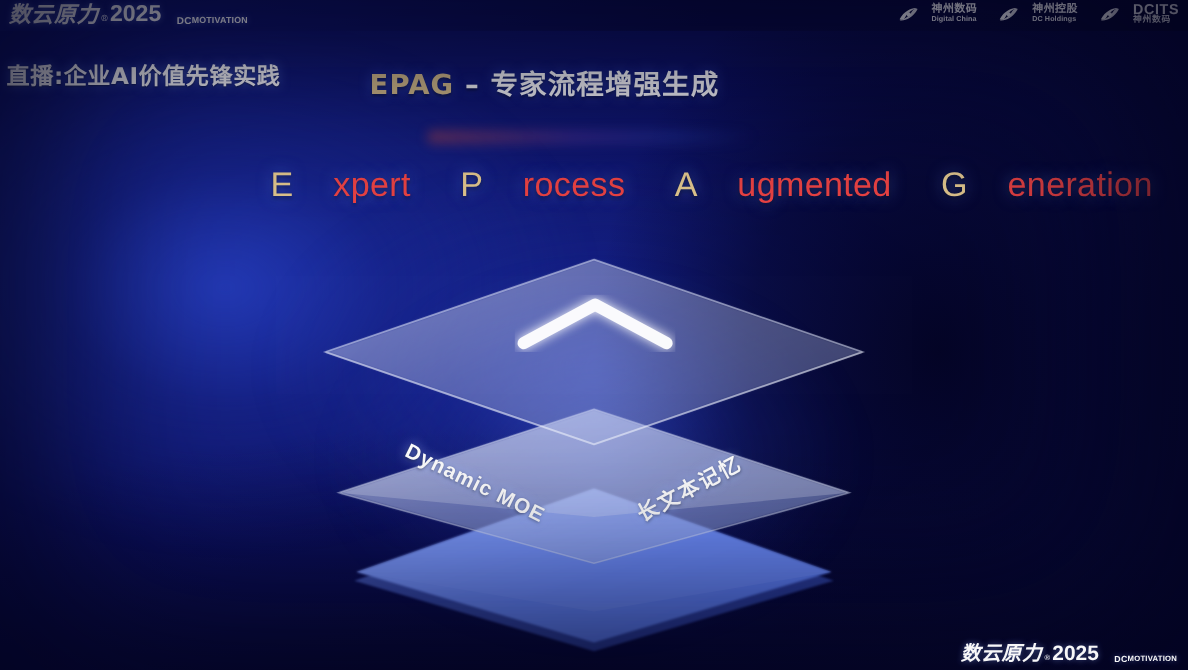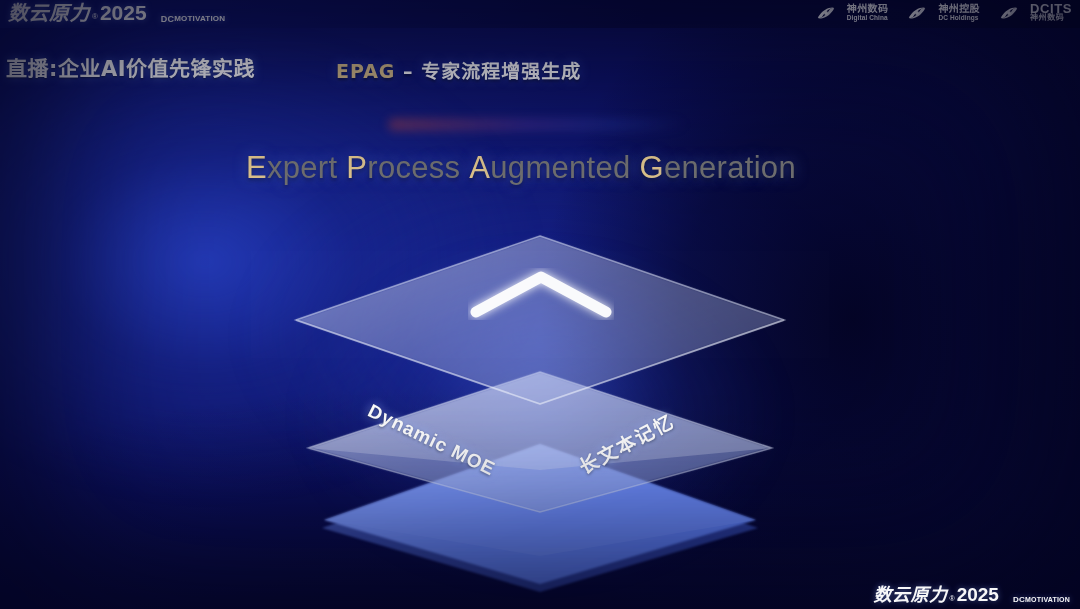--- a/index.html
+++ b/index.html
@@ -95,21 +95,21 @@
     font-family:"DejaVu Sans","Liberation Sans",sans-serif;
     font-size:21px;font-weight:700;color:#ffffff;
     letter-spacing:.5px;
     text-shadow:0 0 10px rgba(120,160,255,.55),0 1px 2px rgba(0,0,0,.6);
     white-space:nowrap;
   }
   
   .main-title{
     position:absolute;left:336px;top:56px;
     font-family:"DejaVu Sans","Liberation Sans",sans-serif;
-    font-size:19px;font-weight:700;letter-spacing:1px;
+    font-size:25px;font-weight:700;letter-spacing:1px;
     white-space:nowrap;
     text-shadow:0 0 12px rgba(90,130,255,.45),0 2px 3px rgba(0,0,0,.55);
   }
   .main-title .acro{color:#dcc38c;}
   .main-title .rest{color:#ffffff;}
 
   
   .divider{
     position:absolute;left:392px;top:122px;
     width:290px;height:5px;border-radius:3px;
@@ -125,21 +125,21 @@
 
   
   .subtitle{
     position:absolute;left:246px;top:150px;
     font-family:"Liberation Sans","DejaVu Sans",sans-serif;
     font-size:31px;font-weight:400;letter-spacing:.3px;
     white-space:nowrap;
     text-shadow:0 0 14px rgba(110,150,255,.5),0 2px 4px rgba(0,0,0,.5);
   }
   .subtitle .cap{color:#e4c98f;}
-  .subtitle .low{color:#737373;}
+  .subtitle .low{color:#ef4444;margin-left:36px;}
 
   
   .stack{position:absolute;left:0;top:0;width:1080px;height:609px;pointer-events:none;}
   .stack-glow{
     position:absolute;left:300px;top:250px;width:480px;height:330px;
     background:radial-gradient(closest-side, rgba(90,125,255,.30) 0%, rgba(50,75,210,.14) 50%, rgba(10,14,70,0) 100%);
     filter:blur(18px);
   }
   .layer-label{
     position:absolute;

